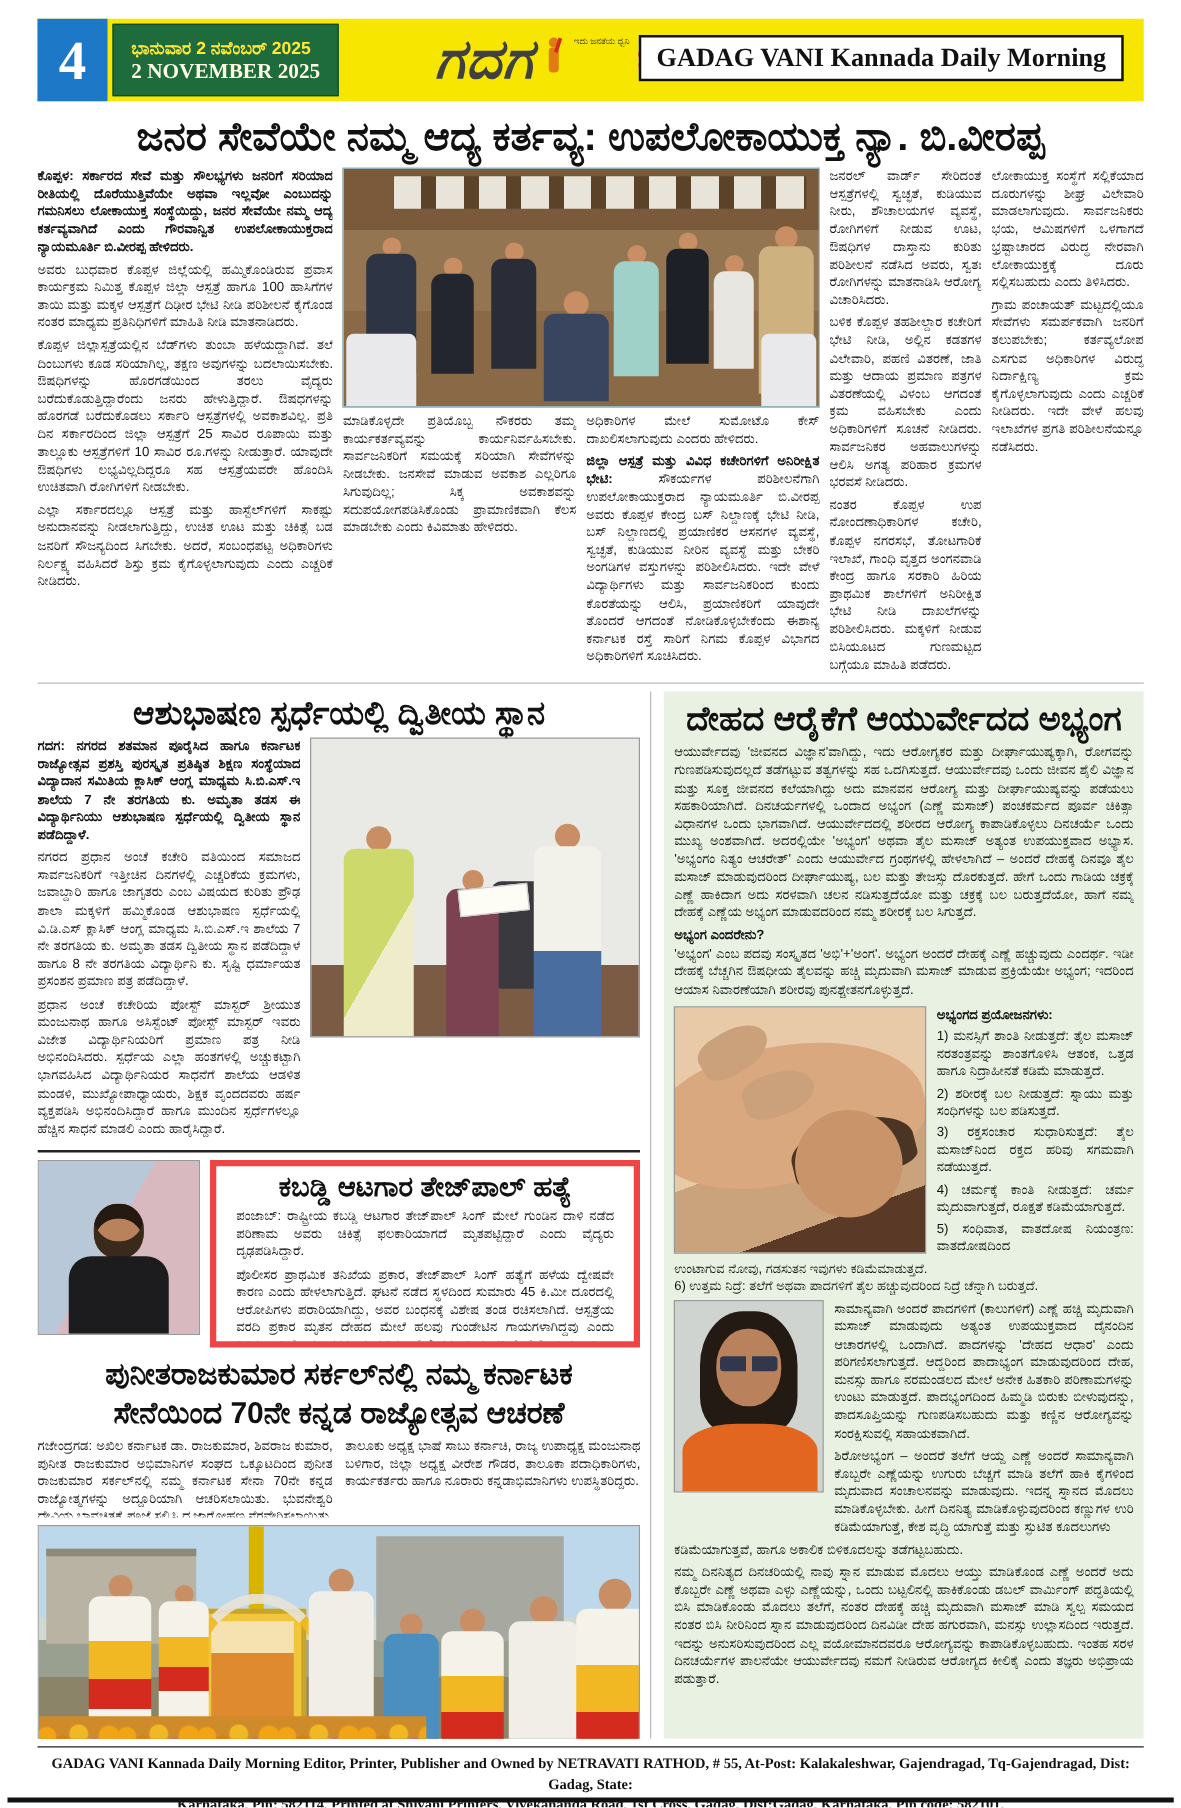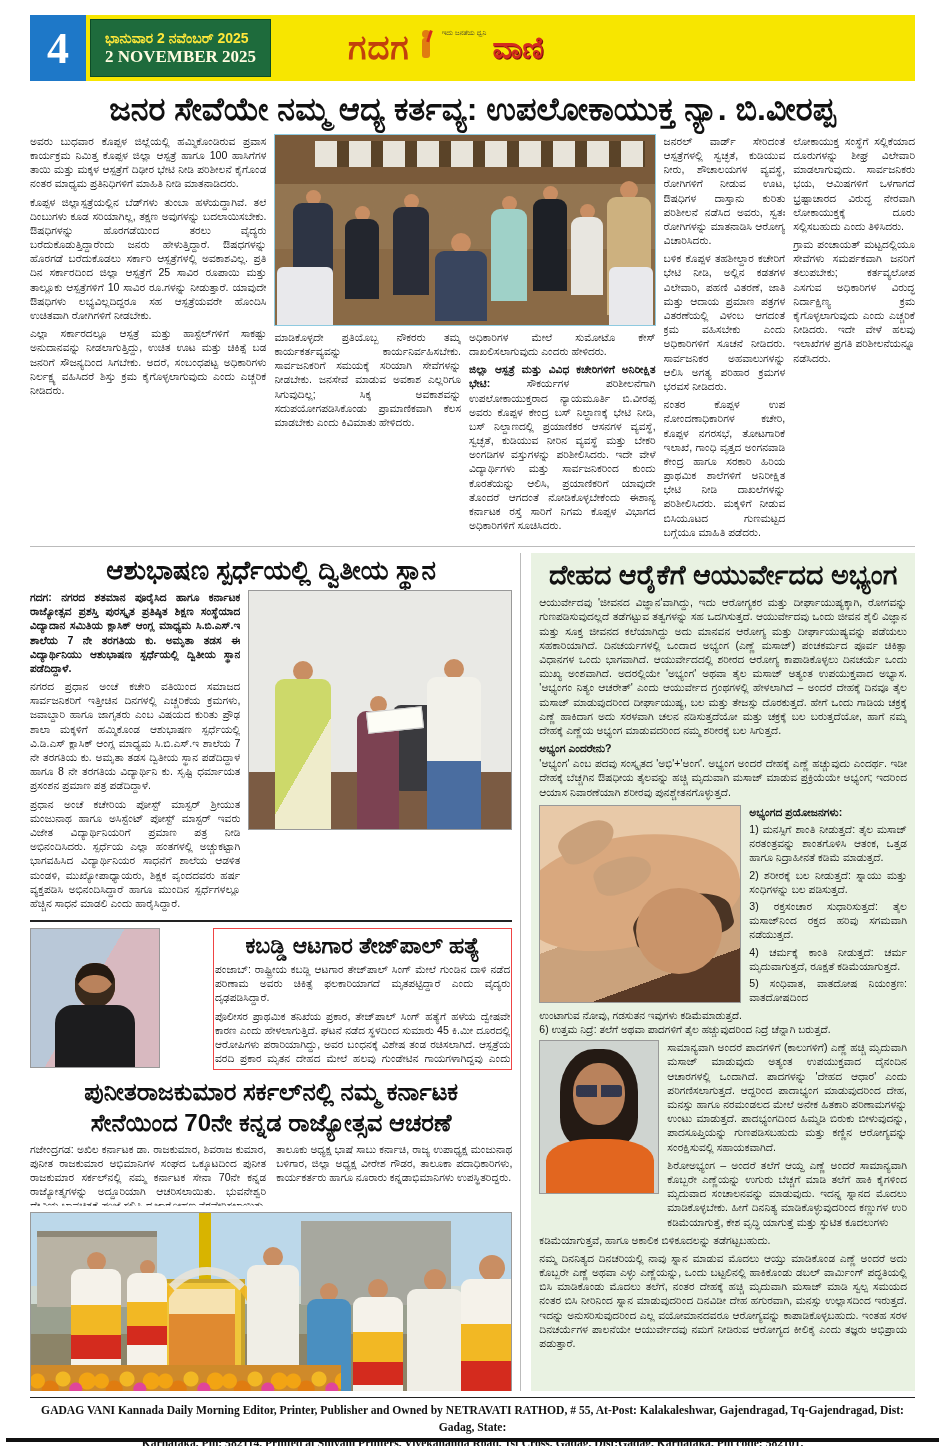--- a/index.html
+++ b/index.html
@@ -8,21 +8,21 @@
   .inner{position:absolute;left:30px;right:30px;top:0;}
 
   
   .masthead{position:relative;margin-top:15px;height:66px;background:#f7e600;display:flex;align-items:stretch;}
   .pagenum{width:56px;background:#1e78c8;color:#fff;display:flex;align-items:center;justify-content:center;
            font-family:"Liberation Serif","DejaVu Serif",serif;font-size:44px;font-weight:bold;}
   .datebox{margin:4px 0 4px 4px;padding:4px 14px;background:#1e6b3c;border:1px solid #0d4d27;display:flex;flex-direction:column;justify-content:center;}
   .datebox .kn{color:#ffe83a;font-weight:bold;font-size:14px;line-height:1.3;}
   .datebox .en{color:#fffce0;font-weight:bold;font-size:17px;font-family:"Liberation Serif","DejaVu Serif",serif;}
   .logo{position:absolute;left:318px;top:4px;height:58px;display:flex;align-items:center;gap:6px;}
-  .logo .g1{font-size:34px;font-weight:bold;color:#c2410c;letter-spacing:1px;}
+  .logo .g1{font-size:44px;font-weight:bold;color:#404040;letter-spacing:1px;font-style:italic;}
   .logo .g2{font-size:30px;font-weight:bold;color:#d42b1e;text-shadow:1px 1px 0 #7a0f07;}
   .logo .tag{font-size:7px;color:#333;align-self:flex-start;margin-top:10px;}
   .titlebox{position:absolute;right:16px;top:13px;background:#fff;border:2px solid #111;padding:4px 12px;
             font-family:"Liberation Serif","DejaVu Serif",serif;font-weight:bold;font-size:21px;}
 
   
   h1.main{margin:10px 0 6px;text-align:center;font-size:32px;line-height:1.15;font-weight:bold;}
   h2.sec{margin:2px 0 4px;text-align:center;font-size:26px;line-height:1.2;font-weight:bold;}
   h3.sec{margin:0 0 3px;text-align:center;font-size:22px;font-weight:bold;}
 
@@ -89,21 +89,21 @@
   .caption{font-size:10.4px;line-height:1.3;text-align:justify;}
 
   
   .bottom{display:flex;gap:10px;margin-top:6px;height:838px;overflow:hidden;}
   .bleft{width:492px;border-right:1px solid #bbb;padding-right:8px;}
   .bright{width:375px;background:#e9f2e2;padding:6px 8px 8px;overflow:hidden;}
 
   .a2row{display:flex;gap:8px;}
   .a2row .txt{flex:1;}
   .a3{border-top:2px solid #222;margin-top:6px;padding-top:6px;display:flex;gap:8px;}
-  .a3 .box{flex:1;border:1px solid #ef4444;padding:4px 1px 2px;overflow:hidden;height:134px;margin-left:45px;}
+  .a3 .box{flex:1;border:5px solid #ef4444;padding:4px 16px 2px;overflow:hidden;height:134px;}
   .a4{margin-top:8px;}
   .a4 .cols{display:flex;gap:10px;height:64px;overflow:hidden;margin:2px 0 6px;}
   .a4 .cols .col{flex:1;}
 
   .ayu h2{font-size:27px;margin:0 0 4px;}
   .ayu .col{font-size:10.6px;}
   .ayurow{display:flex;gap:8px;margin-top:2px;}
   .benefits{flex:1;}
   .benefits p{margin:0 0 3px;}
   .bold{font-weight:bold;}
@@ -128,25 +128,27 @@
       <div class="logo">
         <span class="g1">ಗದಗ</span>
         <svg width="20" height="40" viewBox="0 0 20 40">
           <circle cx="10" cy="6" r="4" fill="#e07c10"></circle>
             <rect x="6" y="10" width="8" height="20" rx="3" fill="#e07c10"></rect>
           <rect x="12" y="2" width="3" height="12" fill="#d42b1e" transform="rotate(18 13 8)"></rect>
         </svg>
         <span class="tag">ಇದು ಜನತೆಯ ಧ್ವನಿ</span>
         <span class="g2">ವಾಣಿ</span>
       </div>
+      <div class="titlebox">GADAG VANI Kannada Daily Morning</div>
     </div>
 
     <h1 class="main">ಜನರ ಸೇವೆಯೇ ನಮ್ಮ ಆದ್ಯ ಕರ್ತವ್ಯ: ಉಪಲೋಕಾಯುಕ್ತ ನ್ಯಾ. ಬಿ.ವೀರಪ್ಪ</h1>
     <div class="a1">
       <div class="c1 col">
+        <p class="lead-bold">ಕೊಪ್ಪಳ: ಸರ್ಕಾರದ ಸೇವೆ ಮತ್ತು ಸೌಲಭ್ಯಗಳು ಜನರಿಗೆ ಸರಿಯಾದ ರೀತಿಯಲ್ಲಿ ದೊರೆಯುತ್ತಿವೆಯೇ ಅಥವಾ ಇಲ್ಲವೋ ಎಂಬುದನ್ನು ಗಮನಿಸಲು ಲೋಕಾಯುಕ್ತ ಸಂಸ್ಥೆಯಿದ್ದು, ಜನರ ಸೇವೆಯೇ ನಮ್ಮ ಆದ್ಯ ಕರ್ತವ್ಯವಾಗಿದೆ ಎಂದು ಗೌರವಾನ್ವಿತ ಉಪಲೋಕಾಯುಕ್ತರಾದ ನ್ಯಾಯಮೂರ್ತಿ ಬಿ.ವೀರಪ್ಪ ಹೇಳಿದರು.</p>
         <p>ಅವರು ಬುಧವಾರ ಕೊಪ್ಪಳ ಜಿಲ್ಲೆಯಲ್ಲಿ ಹಮ್ಮಿಕೊಂಡಿರುವ ಪ್ರವಾಸ ಕಾರ್ಯಕ್ರಮ ನಿಮಿತ್ತ ಕೊಪ್ಪಳ ಜಿಲ್ಲಾ ಆಸ್ಪತ್ರೆ ಹಾಗೂ 100 ಹಾಸಿಗೆಗಳ ತಾಯಿ ಮತ್ತು ಮಕ್ಕಳ ಆಸ್ಪತ್ರೆಗೆ ದಿಢೀರ ಭೇಟಿ ನೀಡಿ ಪರಿಶೀಲನೆ ಕೈಗೊಂಡ ನಂತರ ಮಾಧ್ಯಮ ಪ್ರತಿನಿಧಿಗಳಿಗೆ ಮಾಹಿತಿ ನೀಡಿ ಮಾತನಾಡಿದರು.</p>
         <p>ಕೊಪ್ಪಳ ಜಿಲ್ಲಾಸ್ಪತ್ರೆಯಲ್ಲಿನ ಬೆಡ್‌ಗಳು ತುಂಬಾ ಹಳೆಯದ್ದಾಗಿವೆ. ತಲೆ ದಿಂಬುಗಳು ಕೂಡ ಸರಿಯಾಗಿಲ್ಲ, ತಕ್ಷಣ ಅವುಗಳನ್ನು ಬದಲಾಯಿಸಬೇಕು. ಔಷಧಿಗಳನ್ನು ಹೊರಗಡೆಯಿಂದ ತರಲು ವೈದ್ಯರು ಬರೆದುಕೊಡುತ್ತಿದ್ದಾರೆಂದು ಜನರು ಹೇಳುತ್ತಿದ್ದಾರೆ. ಔಷಧಗಳನ್ನು ಹೊರಗಡೆ ಬರೆದುಕೊಡಲು ಸರ್ಕಾರಿ ಆಸ್ಪತ್ರೆಗಳಲ್ಲಿ ಅವಕಾಶವಿಲ್ಲ. ಪ್ರತಿ ದಿನ ಸರ್ಕಾರದಿಂದ ಜಿಲ್ಲಾ ಆಸ್ಪತ್ರೆಗೆ 25 ಸಾವಿರ ರೂಪಾಯಿ ಮತ್ತು ತಾಲ್ಲೂಕು ಆಸ್ಪತ್ರೆಗಳಿಗೆ 10 ಸಾವಿರ ರೂ.ಗಳನ್ನು ನೀಡುತ್ತಾರೆ. ಯಾವುದೇ ಔಷಧಿಗಳು ಲಭ್ಯವಿಲ್ಲದಿದ್ದರೂ ಸಹ ಆಸ್ಪತ್ರೆಯವರೇ ಹೊಂದಿಸಿ ಉಚಿತವಾಗಿ ರೋಗಿಗಳಿಗೆ ನೀಡಬೇಕು.</p>
         <p>ಎಲ್ಲಾ ಸರ್ಕಾರದಲ್ಲೂ ಆಸ್ಪತ್ರೆ ಮತ್ತು ಹಾಸ್ಟೆಲ್‌ಗಳಿಗೆ ಸಾಕಷ್ಟು ಅನುದಾನವನ್ನು ನೀಡಲಾಗುತ್ತಿದ್ದು, ಉಚಿತ ಊಟ ಮತ್ತು ಚಿಕಿತ್ಸೆ ಬಡ ಜನರಿಗೆ ಸೌಜನ್ಯದಿಂದ ಸಿಗಬೇಕು. ಅದರೆ, ಸಂಬಂಧಪಟ್ಟ ಅಧಿಕಾರಿಗಳು ನಿರ್ಲಕ್ಷ್ಯ ವಹಿಸಿದರೆ ಶಿಸ್ತು ಕ್ರಮ ಕೈಗೊಳ್ಳಲಾಗುವುದು ಎಂದು ಎಚ್ಚರಿಕೆ ನೀಡಿದರು.</p>
       </div>
       <div class="mid">
         <div class="photo ph-meeting">
           <div class="frames"></div>
           <div class="fig" style="left:18px;bottom:26px;--shirt:#2d3444;--bh:96px;--w:40px">
               <div class="hd"></div>
               <div class="bd" style="width:40px"></div>

